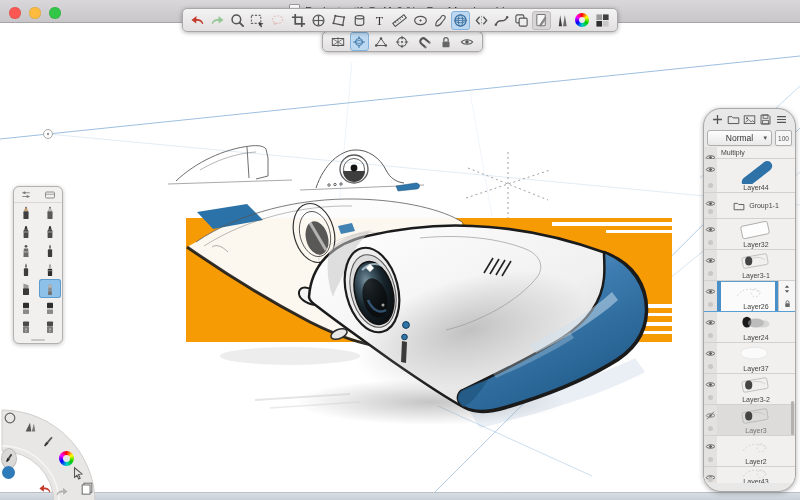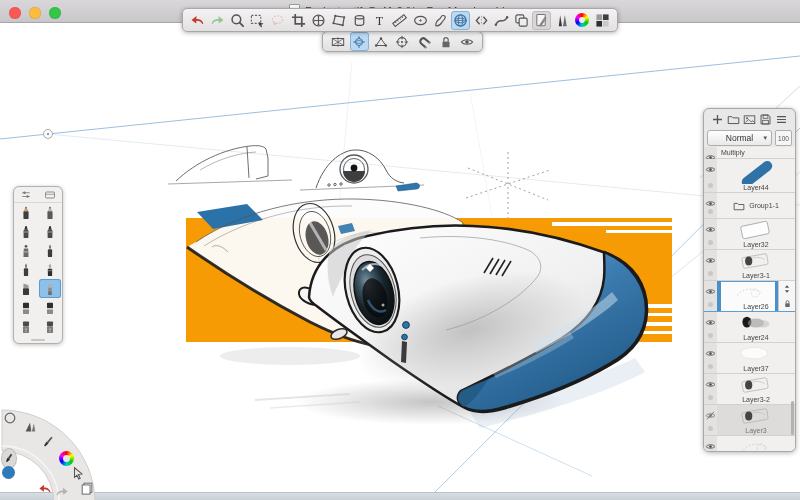--- a/index.html
+++ b/index.html
@@ -35,22 +35,22 @@
   #brush-panel{position:absolute;left:13px;top:186px;width:50px;height:158px;z-index:30;
     background:#f1f0ef;border:1px solid #b3b1af;border-radius:6px;box-shadow:0 1px 4px rgba(0,0,0,.25);
     box-sizing:border-box;overflow:hidden;}
   .bp-header{height:15px;display:flex;align-items:center;justify-content:space-around;border-bottom:1px solid #dad8d6;}
   .bp-grid{display:grid;grid-template-columns:1fr 1fr;grid-auto-rows:19px;}
   .brush-cell{display:flex;align-items:center;justify-content:center;border-radius:3px;margin:0 1px;}
   .brush-cell.selected{background:#8ec1ea;box-shadow:inset 0 0 0 1px #5d9bcc;}
   .bp-footer{height:7px;display:flex;align-items:center;justify-content:center;}
   .bp-footer i{width:14px;height:2px;background:#c9c7c5;border-radius:1px;}
   
-  #layers-panel{position:absolute;left:703px;top:108px;width:93px;height:344px;z-index:30;
-    background:#e9e8e8;border:1px solid #aaa8a6;border-radius:6px;box-shadow:0 1px 5px rgba(0,0,0,.3);
+  #layers-panel{position:absolute;left:703px;top:108px;width:93px;height:384px;z-index:30;
+    background:#e9e8e8;border:1px solid #aaa8a6;border-radius:18px;box-shadow:0 1px 5px rgba(0,0,0,.3);
     box-sizing:border-box;overflow:hidden;}
   .lp-header{height:20px;display:flex;align-items:center;justify-content:space-between;padding:0 7px;}
   .lp-blend{height:18px;display:flex;align-items:center;gap:3px;padding:0 3px;}
   .blend-select{flex:1;height:14px;background:linear-gradient(#fefefe,#e9e9e9);border:1px solid #aeaeae;
     border-radius:3px;font-size:8.5px;color:#333;display:flex;align-items:center;justify-content:center;position:relative;}
   .blend-select .arrow{position:absolute;right:4px;font-size:7px;color:#555;}
   .opacity-box{width:15px;height:14px;border:1px solid #aeaeae;border-radius:2px;background:#f6f6f6;
     font-size:6.5px;color:#555;display:flex;align-items:center;justify-content:center;}
   .lp-list{position:relative;height:336px;overflow:hidden;}
   .layer-cell{position:relative;background:#f1f0ef;border-bottom:1px solid #d3d1cf;box-sizing:border-box;}

